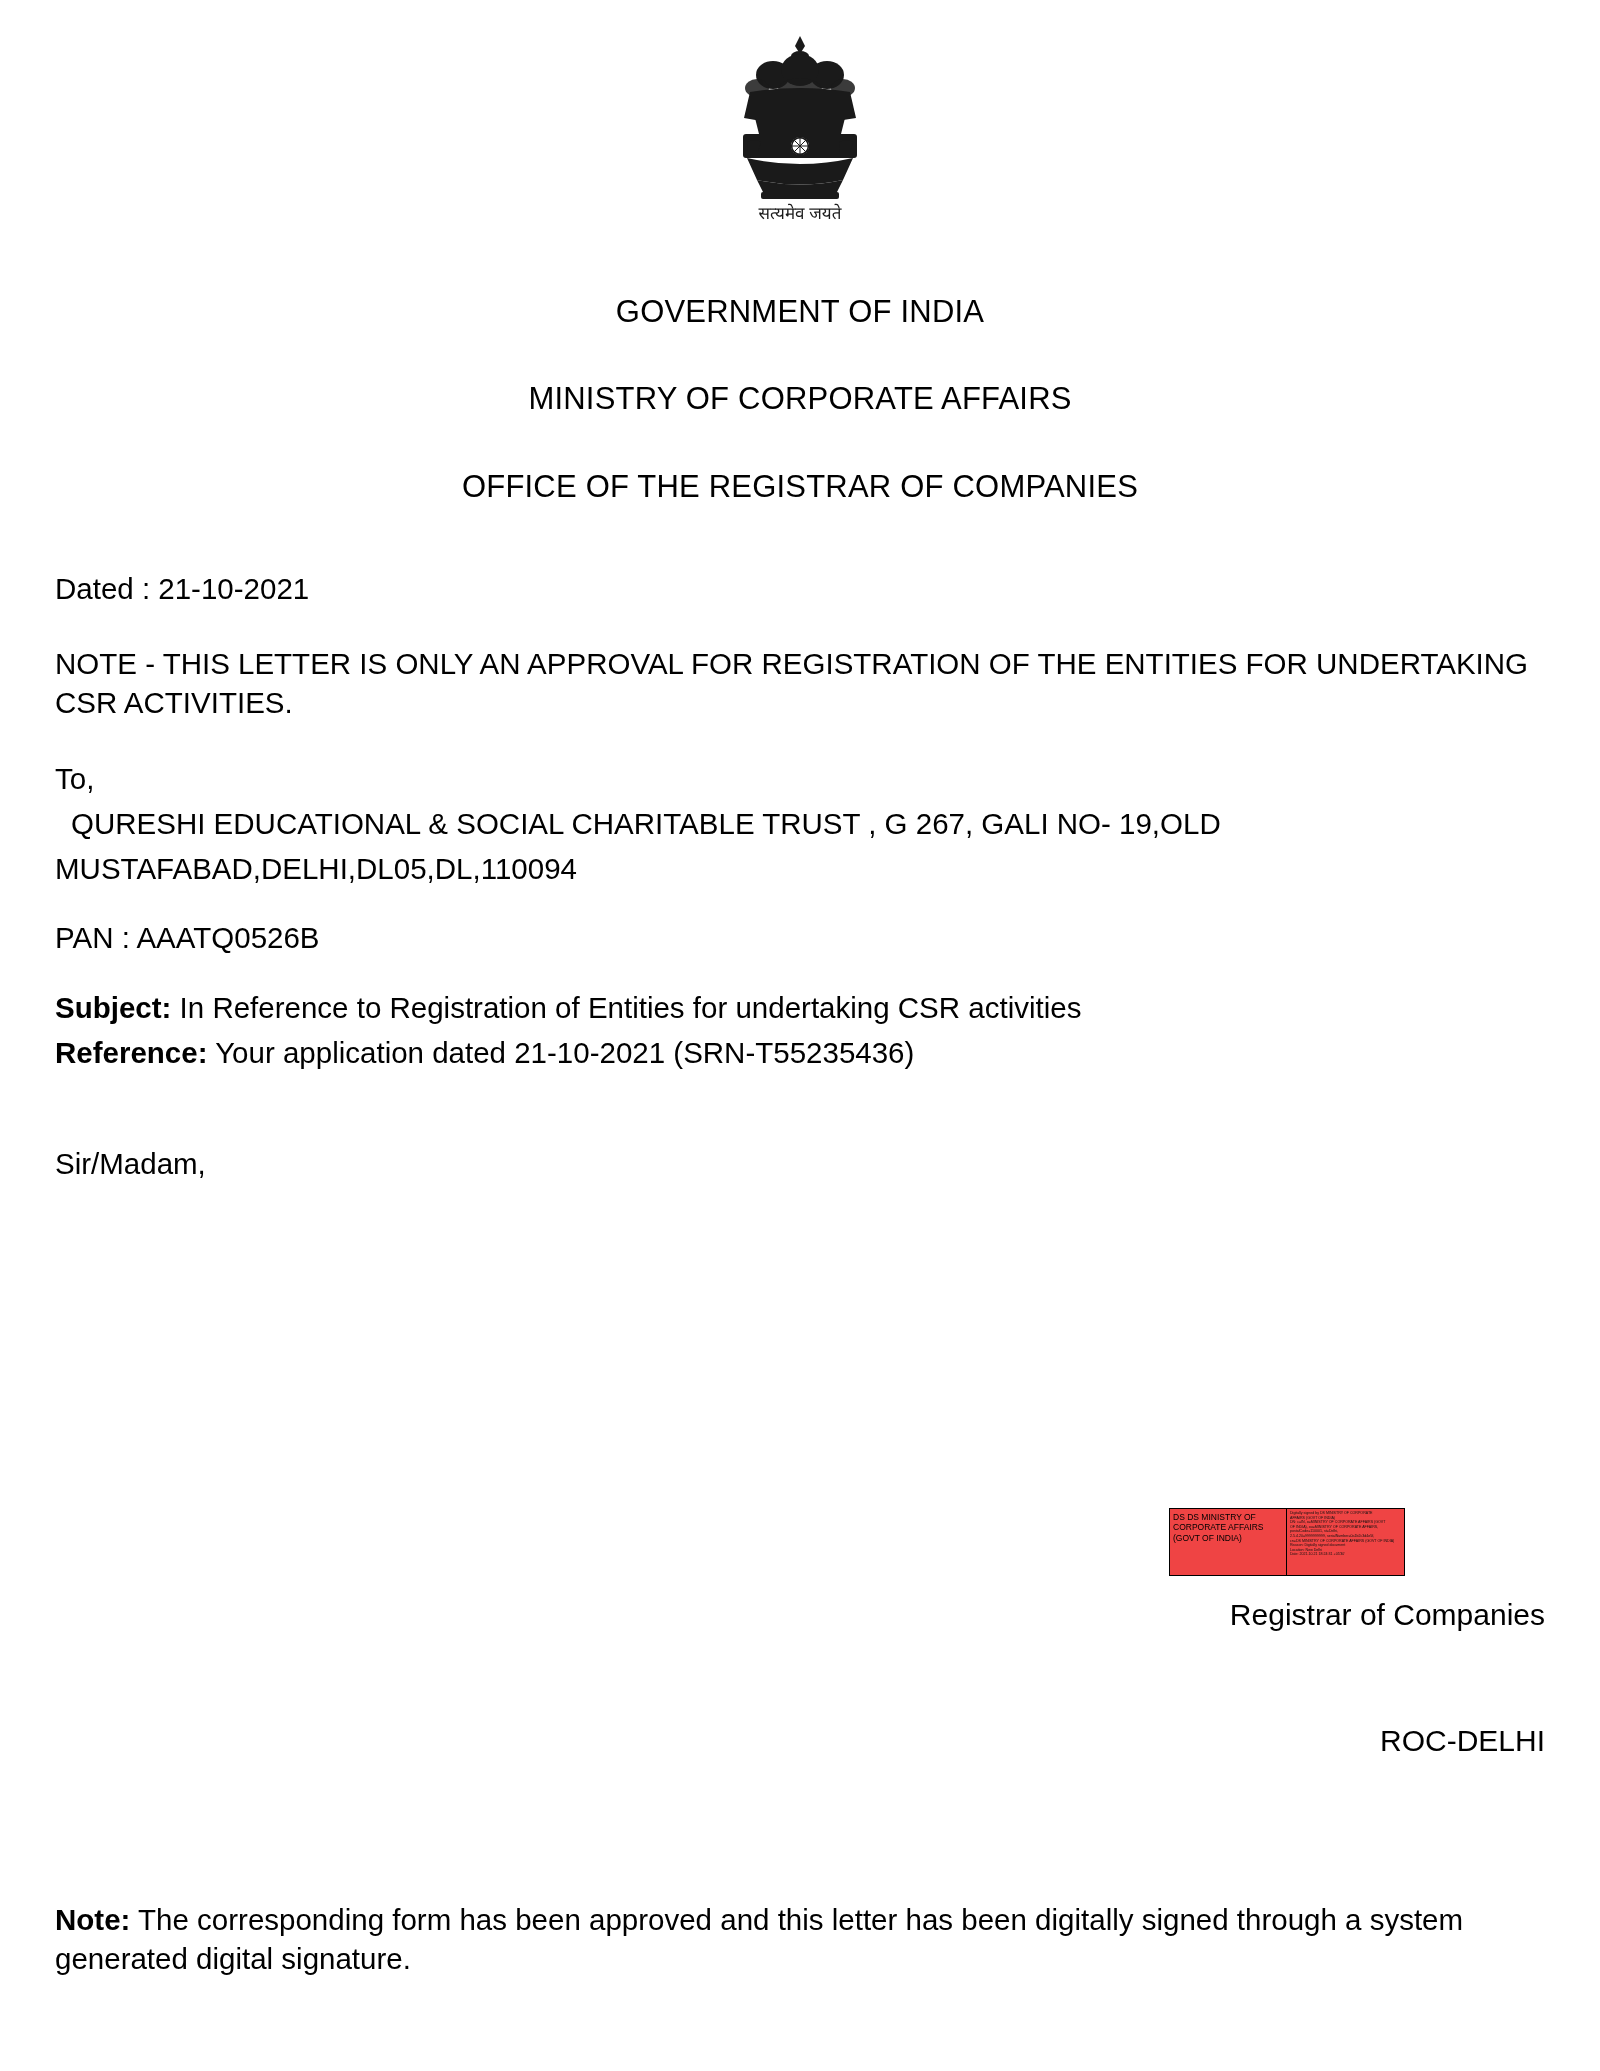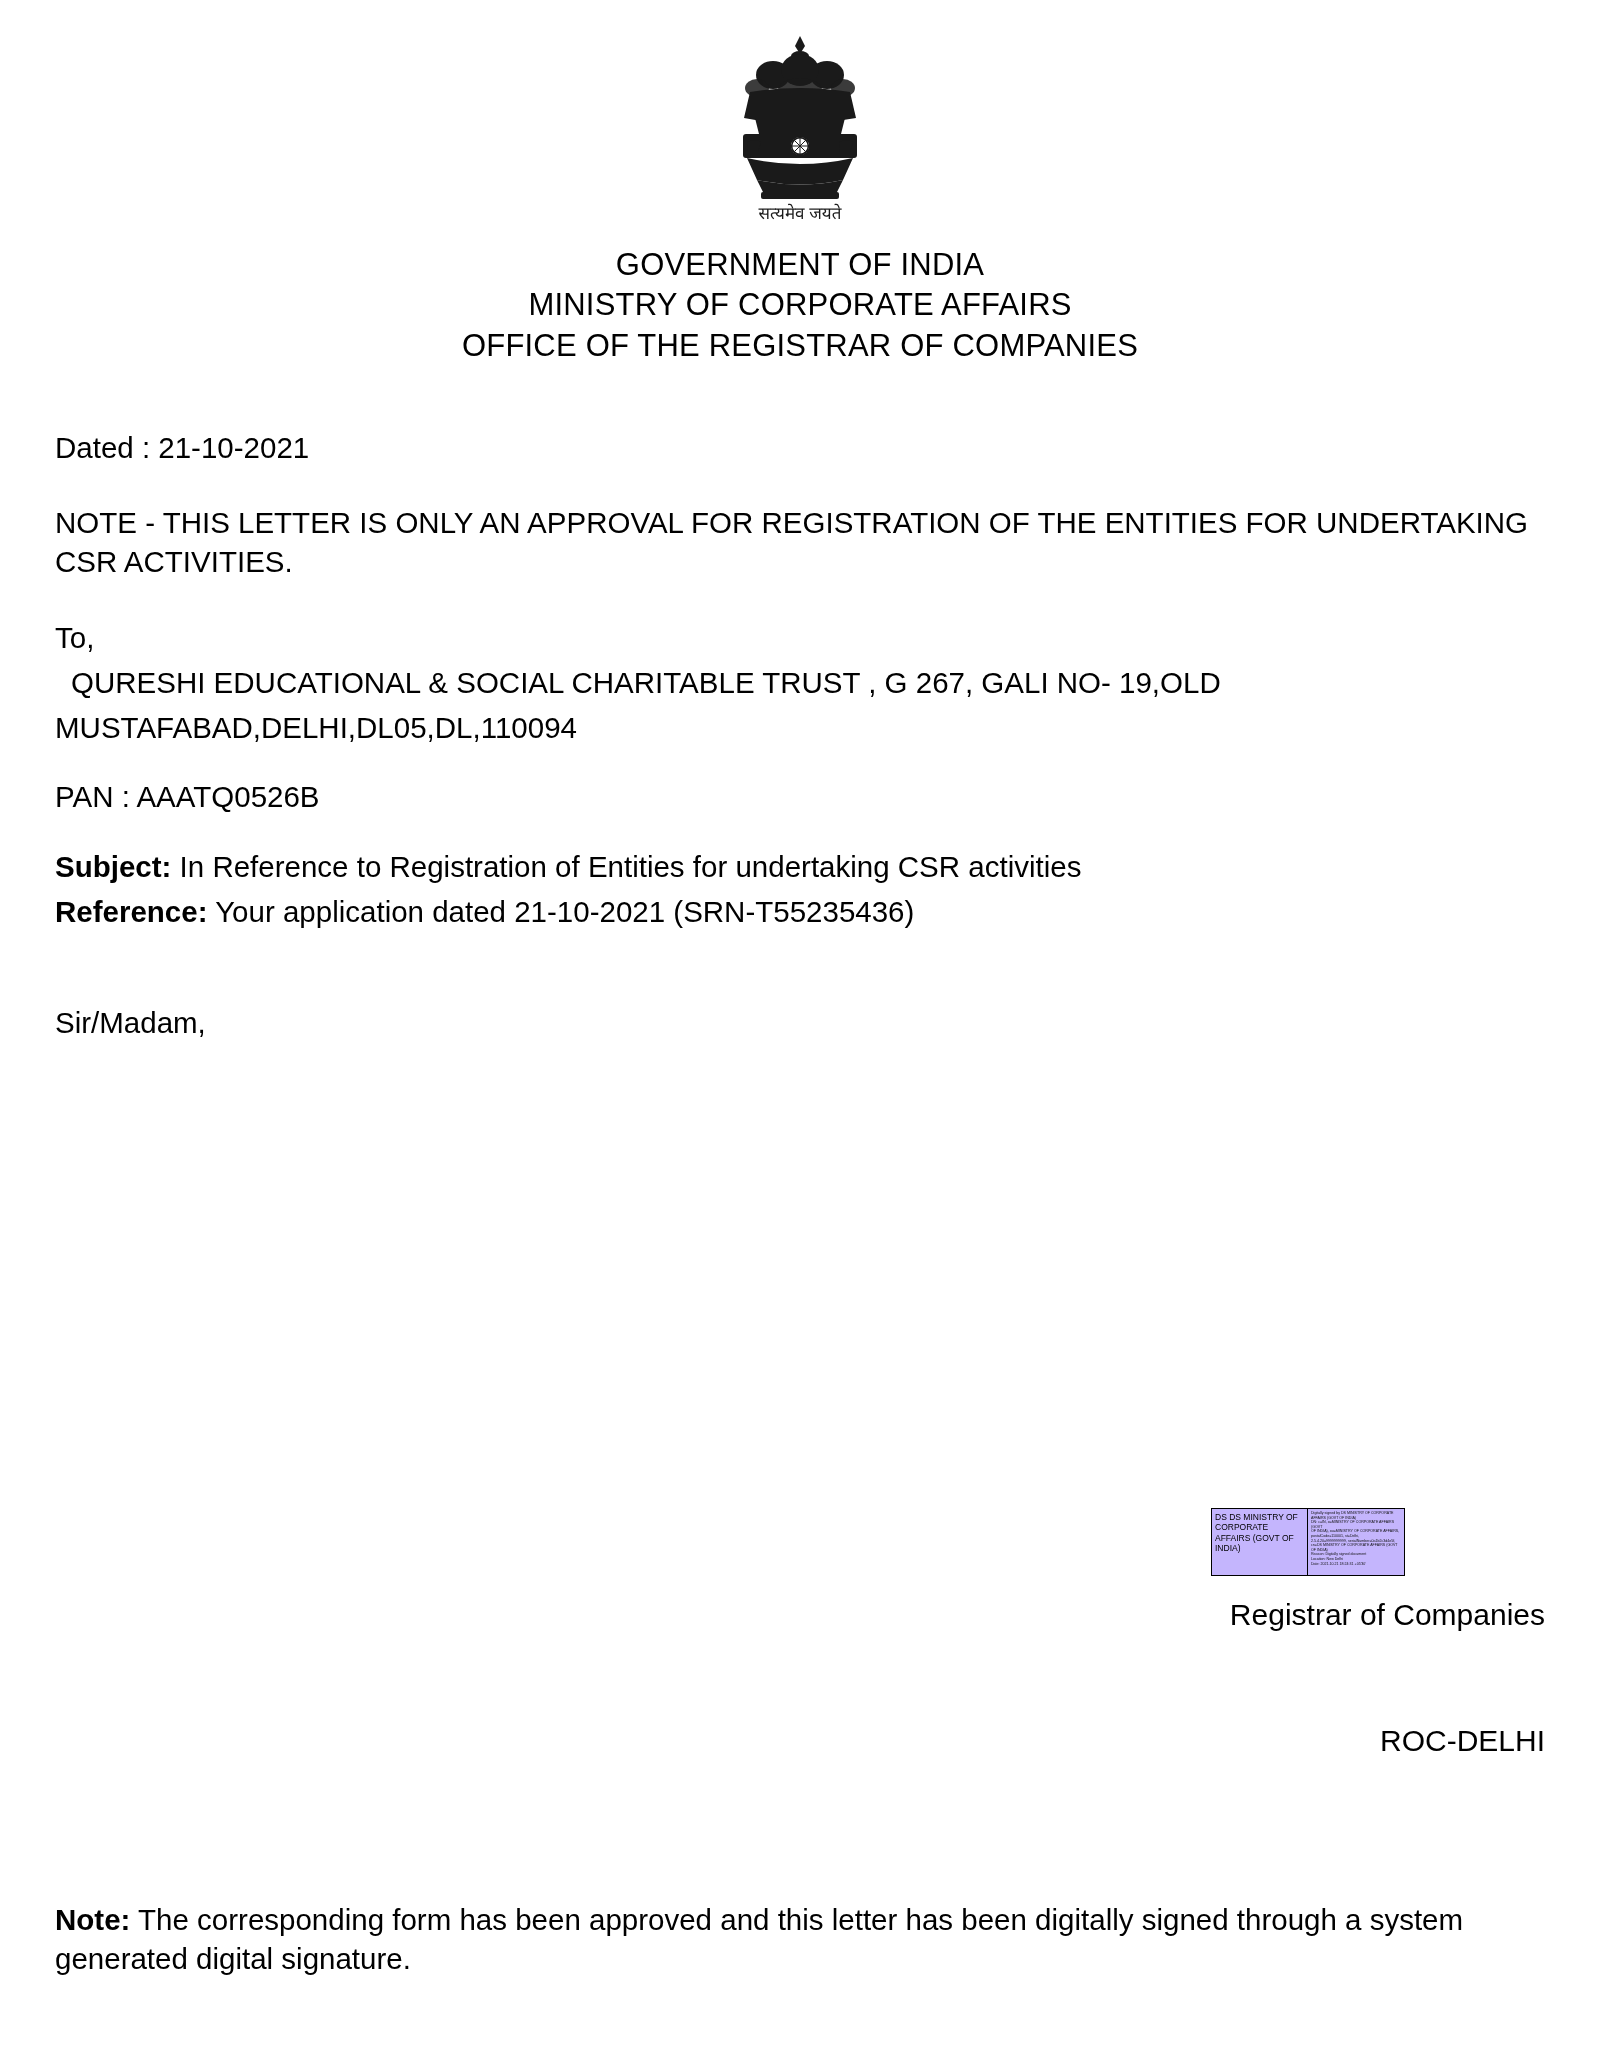--- a/index.html
+++ b/index.html
@@ -35,20 +35,21 @@
   }
 
   
   .heading {
     text-align: center;
     line-height: 1.30;
   }
   .heading div {
     font-size: 31px;
     letter-spacing: 0.2px;
+    margin-top: 47px;
   }
 
   
   .body-block {
     margin-top: 62px;
     font-size: 29.5px;
     line-height: 1.33;
   }
   .para {
     margin-bottom: 30px;
@@ -76,27 +77,27 @@
   .sig-area {
     position: absolute;
     left: 55px;
     right: 55px;
     top: 1508px;
   }
   .dsc-box {
     position: absolute;
     right: 140px;
     top: 0;
-    width: 194px;
+    width: 236px;
     height: 68px;
     border: 1px solid #000;
     box-sizing: border-box;
     display: flex;
     overflow: hidden;
-    background: #c4b5fd;
+    background: #ef4444;
   }
   .dsc-left {
     width: 50%;
     font-size: 8.5px;
     line-height: 1.22;
     padding: 3px 2px 0 3px;
     box-sizing: border-box;
     border-right: 1px solid #000;
     font-family: "Liberation Sans", sans-serif;
   }

